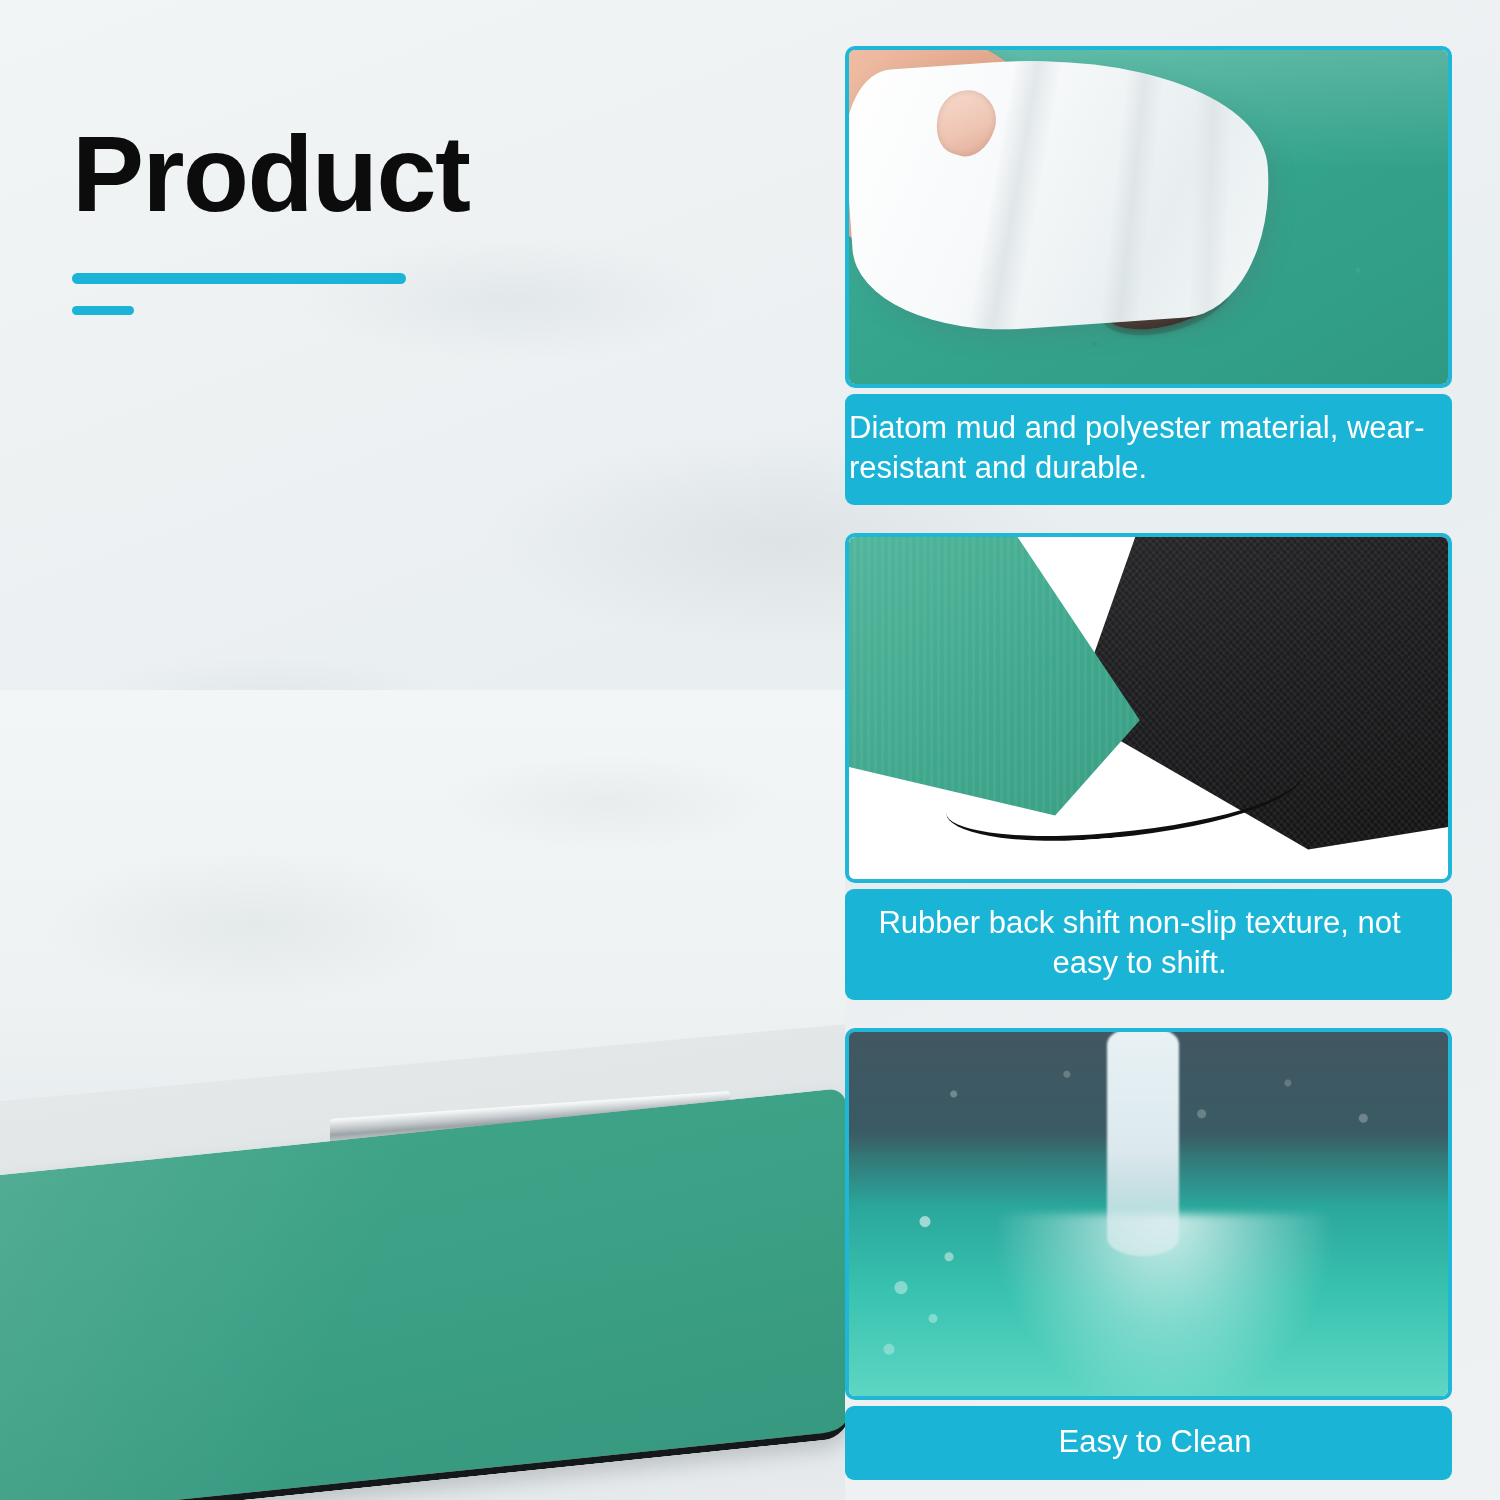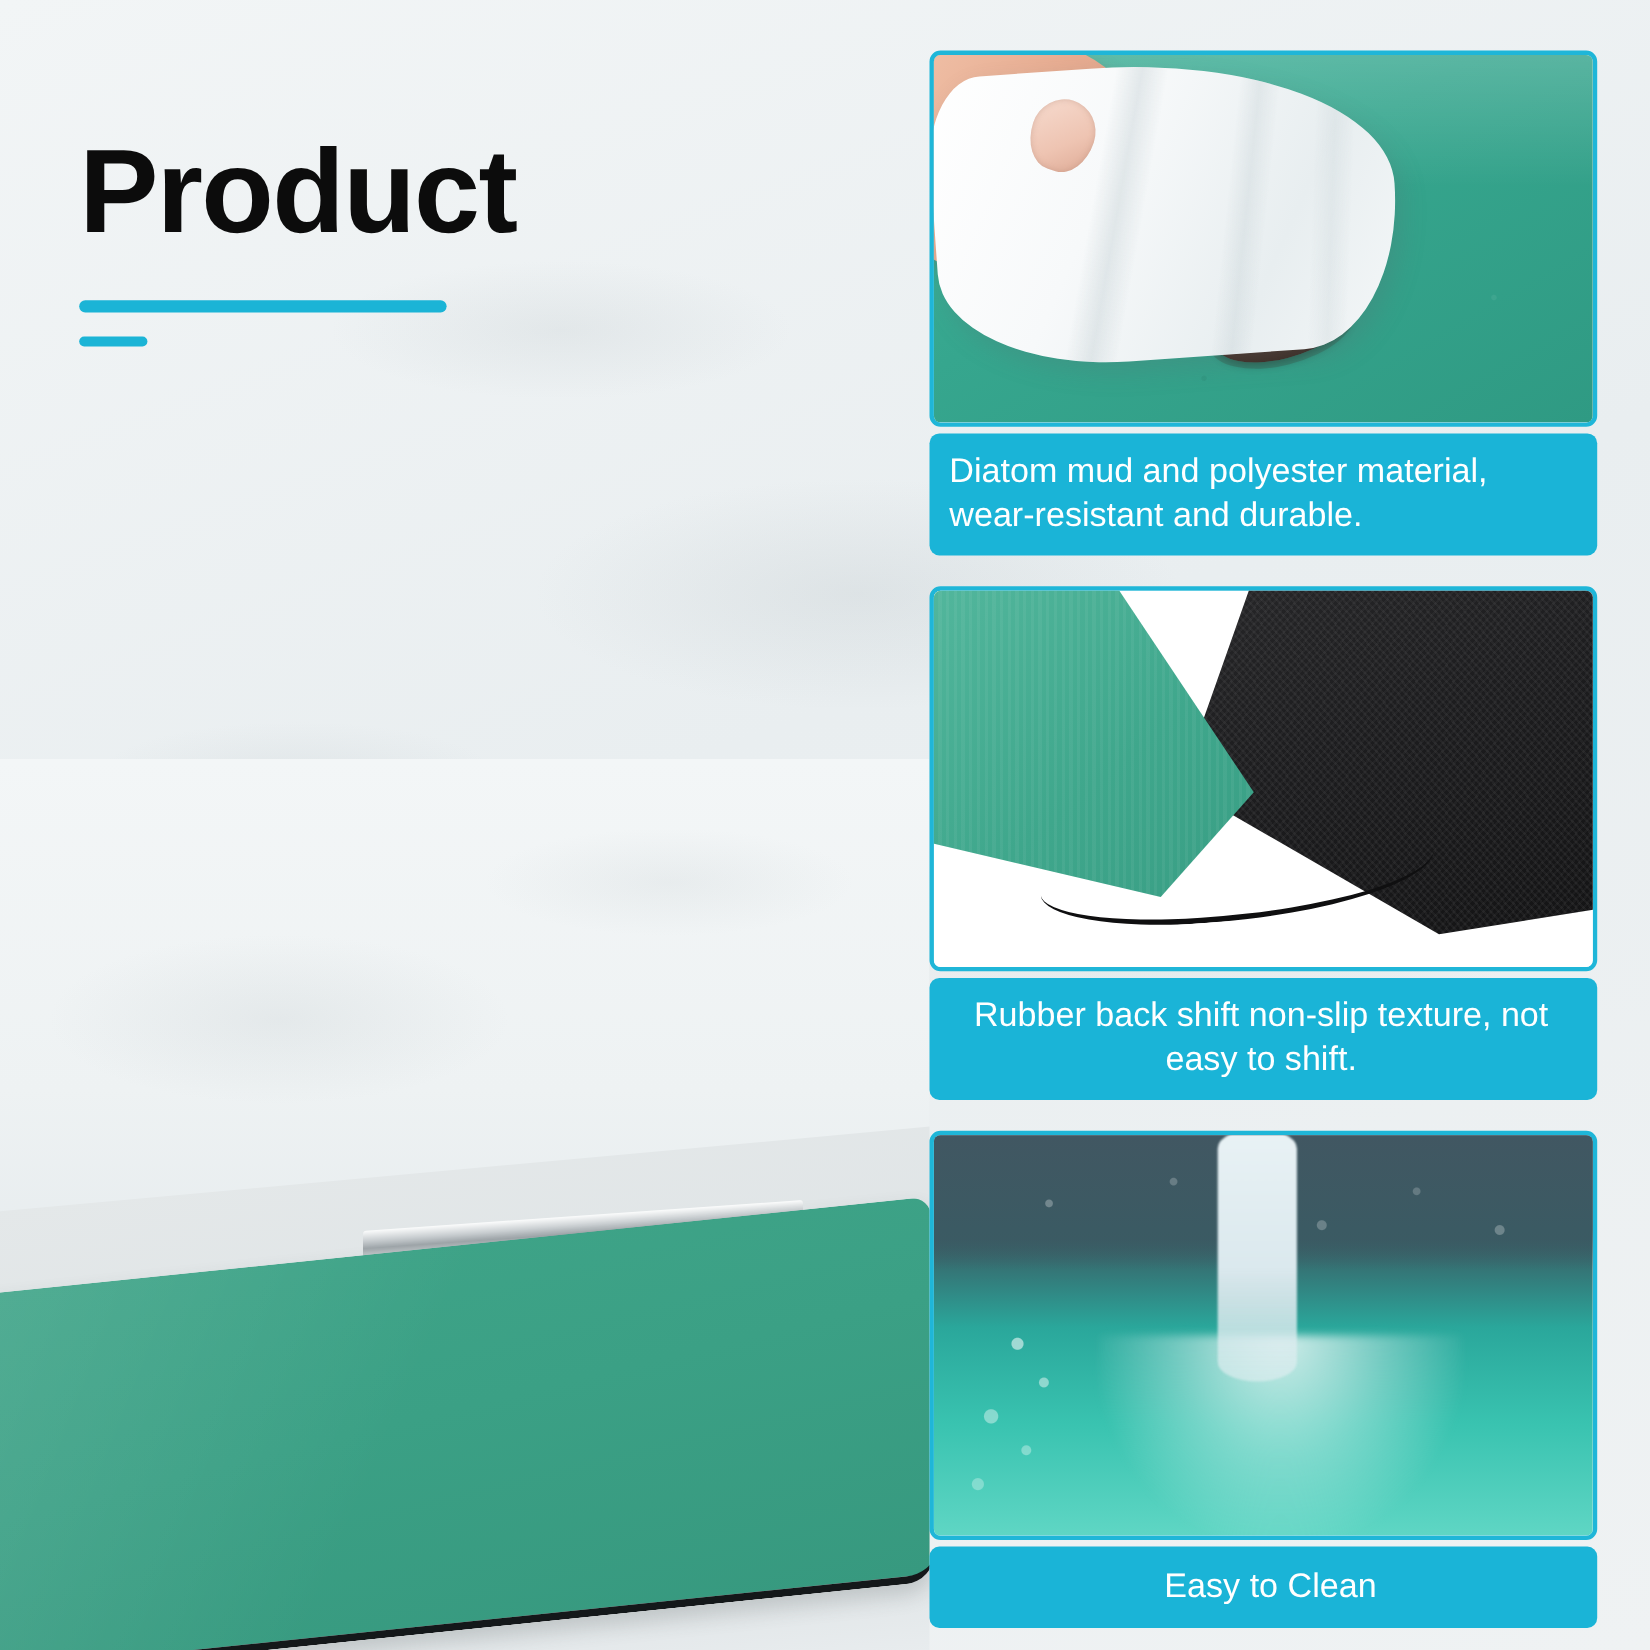--- a/index.html
+++ b/index.html
@@ -138,21 +138,21 @@
   #photo-3 { height: 372px; }
 
   .card-caption {
     margin-top: 6px;
     width: 607px;
     background: #1ab4d7;
     border-radius: 9px;
     color: #ffffff;
     font-size: 31px;
     line-height: 1.28;
-    padding: 14px 22px 18px 18px;
+    padding: 14px 22px 18px 4px;
   }
   .cap-left   { text-align: left; }
   .cap-center { text-align: center; }
   #caption-3 { padding: 16px 9px 18px 22px; }
 
   
   .p1-mat {
     position: absolute; inset: 0;
     background: linear-gradient(150deg, #3fb39a 0%, #36a68e 42%, #2f9a83 100%);
   }

